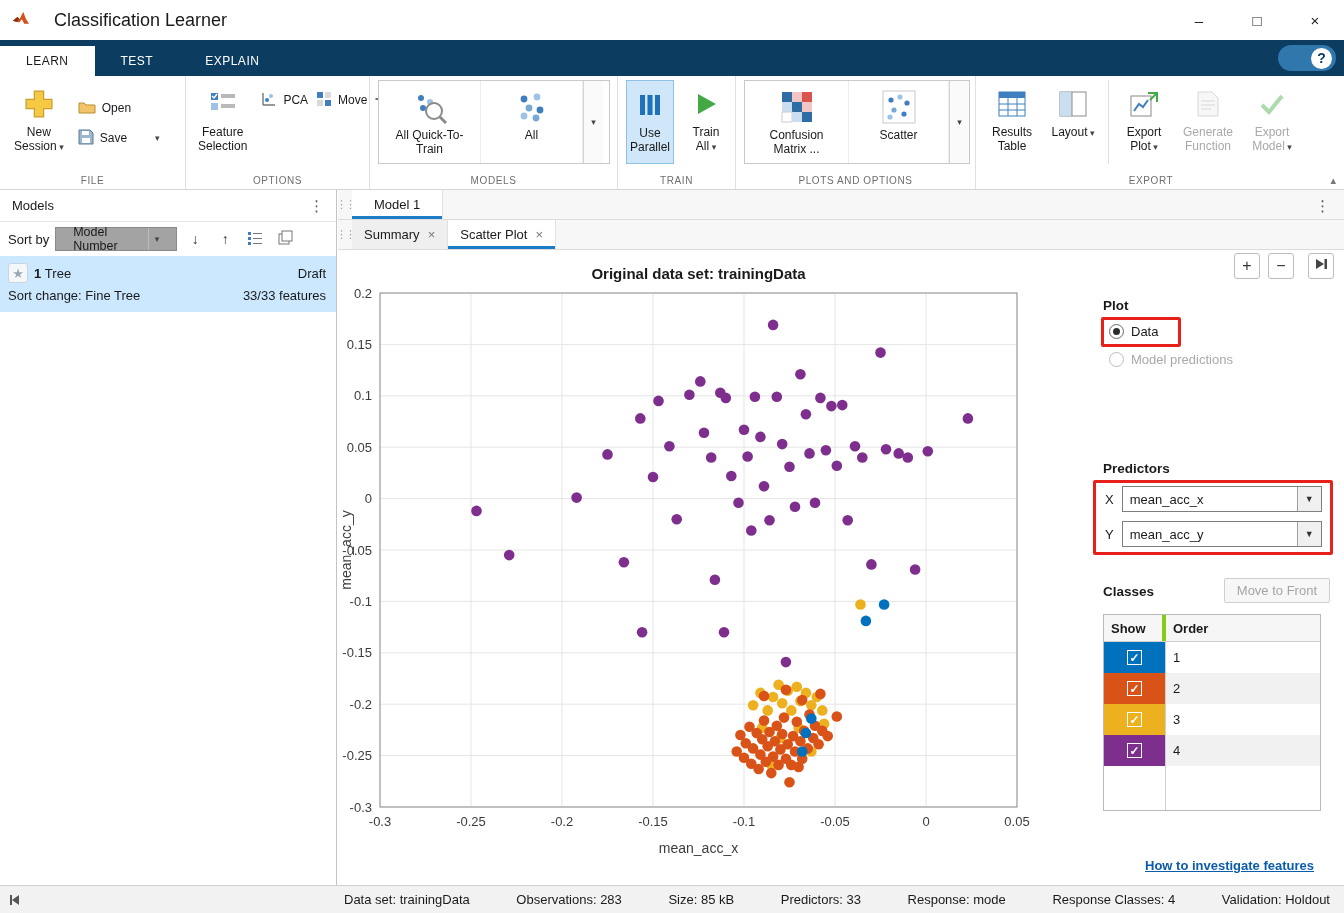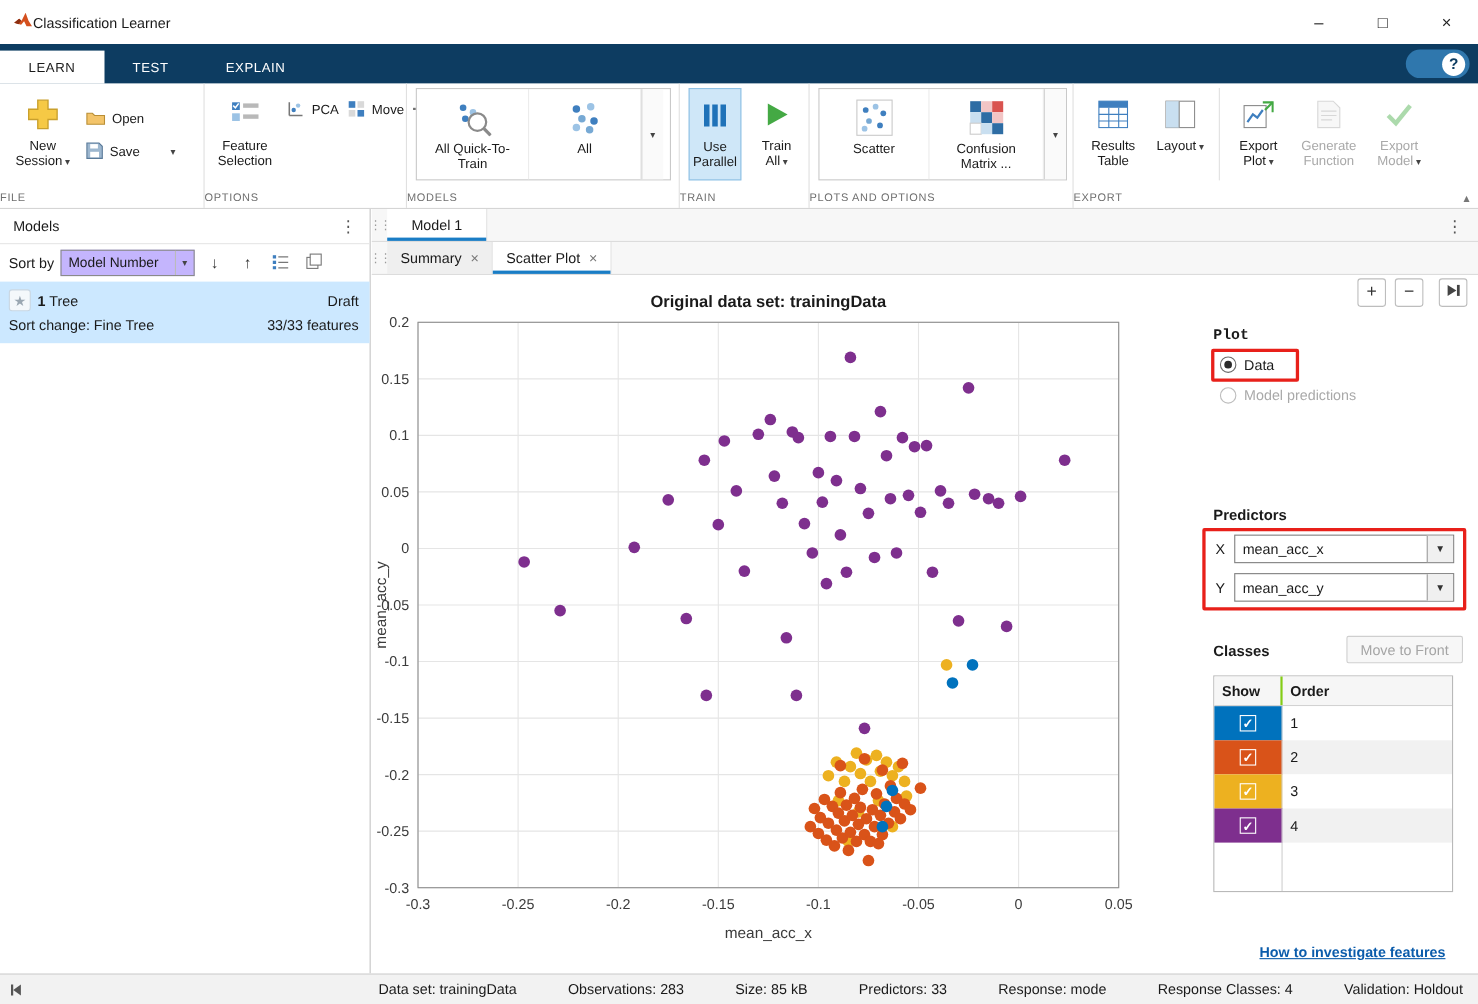--- a/index.html
+++ b/index.html
@@ -4,41 +4,41 @@
 <style>
   * { margin:0; padding:0; box-sizing:border-box; }
   html,body { width:1344px; height:913px; overflow:hidden; background:#fff;
     font-family:"Liberation Sans", sans-serif; color:#1a1a1a; }
   body { position:relative; }
   .ml { white-space:pre-line; text-align:center; }
 
   
   .titlebar { position:absolute; left:0; top:0; width:1344px; height:40px; background:#fff;
     display:flex; align-items:center; padding-left:12px; }
-  .titlebar .title { font-size:13px; margin-left:0; }
+  .titlebar .title { font-size:18px; margin-left:24px; }
   .win-controls { position:absolute; right:0; top:0; height:40px; display:flex; }
   .win-btn { width:58px; height:40px; display:flex; align-items:center; justify-content:center;
     font-size:15px; color:#222; }
 
   
   .tabstrip { position:absolute; left:0; top:40px; width:1344px; height:36px; background:#0d3c61;
     display:flex; align-items:flex-end; }
   .rtab { height:30px; padding:0 26px; display:flex; align-items:center; color:#fff;
     font-size:12px; letter-spacing:.5px; }
   .rtab.active { background:#ffffff; color:#1a1a1a; }
   .help-btn { position:absolute; right:8px; top:5px; width:58px; height:26px; background:#2f77ad;
     border-radius:14px; display:flex; align-items:center; justify-content:flex-end; padding-right:4px; }
   .help-circle { width:21px; height:21px; border-radius:50%; background:#fff; color:#0d3c61;
     font-weight:bold; font-size:14px; display:flex; align-items:center; justify-content:center; }
 
   
   .ribbon { position:absolute; left:0; top:76px; width:1344px; height:114px; background:#fff;
     border-bottom:1px solid #d5d5d5; display:flex; }
   .rsection { position:relative; height:100%; border-right:1px solid #e0e0e0; flex:none; }
-  .rsection-label { position:absolute; bottom:3px; left:0; right:0; text-align:left;
+  .rsection-label { position:absolute; bottom:3px; left:0; right:0; text-align:center;
     font-size:10px; color:#6e6e6e; letter-spacing:.6px;margin-top:28px; }
   .rbody { position:absolute; left:0; top:4px; right:0; bottom:20px; display:flex; align-items:flex-start; }
   .big-btn { display:flex; flex-direction:column; align-items:center; padding-top:6px;
     font-size:12px; line-height:1.2; }
   .big-btn .icn { height:36px; display:flex; align-items:center; justify-content:center; margin-bottom:3px; }
   .small-btn { display:flex; align-items:center; gap:6px; font-size:12px; height:24px; }
   .caret { font-size:9px; color:#444; }
   .disabled { color:#a9a9a9; }
   .disabled svg { opacity:.45; }
   .gallery { border:1px solid #c9c9c9; background:#fff; height:84px; display:flex; }
@@ -50,22 +50,22 @@
   .toggle-on { background:#cfe7f8; border:1px solid #8fc1e4; }
   .ribbon-collapse { position:absolute; right:8px; bottom:2px; font-size:11px; color:#777; }
 
   
   .left-panel { position:absolute; left:0; top:190px; width:337px; height:695px; background:#fff;
     border-right:1px solid #c4c4c4; }
   .panel-header { height:32px; display:flex; align-items:center; padding:0 12px;
     font-size:13px; border-bottom:1px solid #e6e6e6; justify-content:space-between; }
   .kebab { color:#555; font-size:15px; }
   .sort-row { height:34px; display:flex; align-items:center; padding:0 8px; gap:6px; font-size:13px; }
-  .select { border:1px solid #8a8a8a; background:#c4b5fd; height:24px; display:flex; align-items:center;
-    padding:0 6px; font-size:12.5px; gap:8px; }
+  .select { border:1px solid #8a8a8a; background:#a3a3a3; height:24px; display:flex; align-items:center;
+    padding:0 17px; font-size:12.5px; gap:8px; }
   .select .sel-arrow { font-size:9px; color:#444; border-left:1px solid #bbb; padding-left:6px; height:100%;
     display:flex; align-items:center; }
   .tool-sq { width:24px; height:24px; border:1px solid transparent; display:flex; align-items:center;
     justify-content:center; font-size:14px; color:#333; }
   .model-card { background:#cce8ff; padding:5px 10px 7px 8px; font-size:13px; }
   .mc-row { display:flex; align-items:center; justify-content:space-between; height:24px; }
   .star-box { width:20px; height:20px; border:1px solid #c9d6e2; border-radius:3px; background:#f4f8fb;
     color:#9aa7b2; font-size:13px; display:flex; align-items:center; justify-content:center; margin-right:6px; }
 
   
@@ -109,21 +109,21 @@
   .combo { width:200px; height:26px; border:1px solid #7f7f7f; background:#fff; display:flex;
     align-items:center; }
   .combo .val { flex:1; padding:0 7px; font-size:13px; }
   .combo .cbtn { width:24px; height:100%; border-left:1px solid #9f9f9f; background:#f0f0f0;
     display:flex; align-items:center; justify-content:center; font-size:9px; color:#333; }
   .mtf-btn { position:absolute; right:14px; height:25px; padding:0 12px; border:1px solid #cfcfcf;
     background:#f7f7f7; color:#a5a5a5; font-size:13px; display:flex; align-items:center; border-radius:2px; }
   .classes-table { position:absolute; left:8px; width:218px; border:1px solid #b9b9b9; background:#fff; }
   .ct-header { display:flex; height:27px; background:#f6f6f6; border-bottom:1px solid #cfcfcf;
     font-weight:bold; font-size:13px; }
-  .ct-h1 { width:62px; padding-left:7px; display:flex; align-items:center; border-right:2px solid #84cc16; }
+  .ct-h1 { width:62px; padding-left:7px; display:flex; align-items:center; border-right:4px solid #84cc16; }
   .ct-h2 { flex:1; padding-left:7px; display:flex; align-items:center; }
   .ct-row { display:flex; height:31px; }
   .ct-row.alt .ct-order { background:#f1f1f1; }
   .ct-show { width:62px; display:flex; align-items:center; justify-content:center;
     border-right:1px solid #cfcfcf; }
   .cbox { width:15px; height:15px; border:1px solid #fff; color:#fff; font-size:12px; font-weight:bold;
     display:flex; align-items:center; justify-content:center; }
   .ct-order { flex:1; display:flex; align-items:center; padding-left:7px; background:#fff; }
   .ct-filler { height:44px; display:flex; }
   .ct-filler .l { width:62px; border-right:1px solid #cfcfcf; }
@@ -316,50 +316,50 @@
         <span class="ml"><span>Train
 All</span><span class="caret"> ▾</span></span>
       </div>
     </div>
     <div class="rsection-label">TRAIN</div>
   </div>
 
   <div class="rsection" style="width:240px;">
     <div class="rbody" style="padding-left:8px;">
       <div class="gallery" style="width:226px;">
-        <div class="gallery-item" style="width:100px;">
-          <span class="icn">
-            <svg width="34" height="34">
-                <rect x="1" y="1" width="32" height="32" fill="none" stroke="#c9c9c9"></rect>
-                <circle cx="9" cy="10" r="2.6" fill="#3f7fbf"></circle>
-                <circle cx="18" cy="7" r="2.6" fill="#9cc3e5"></circle>
-                <circle cx="25" cy="13" r="2.6" fill="#3f7fbf"></circle>
-                <circle cx="12" cy="20" r="2.6" fill="#77a9d4"></circle>
-                <circle cx="22" cy="24" r="2.6" fill="#3f7fbf"></circle>
-                <circle cx="8" cy="27" r="2.6" fill="#9cc3e5"></circle>
-              </svg>
-          </span>
-          <span class="ml">Scatter</span>
-        </div>
         <div class="gallery-item" style="width:104px;">
           <span class="icn">
             <svg width="34" height="34">
                 <rect x="2" y="2" width="10" height="10" fill="#2e6da4"></rect>
                 <rect x="12" y="2" width="10" height="10" fill="#f2c5c5"></rect>
                 <rect x="22" y="2" width="10" height="10" fill="#d9534f"></rect>
                 <rect x="2" y="12" width="10" height="10" fill="#c9dff0"></rect>
                 <rect x="12" y="12" width="10" height="10" fill="#2e6da4"></rect>
                 <rect x="22" y="12" width="10" height="10" fill="#f2c5c5"></rect>
                 <rect x="2" y="22" width="10" height="10" fill="#fff" stroke="#ccc"></rect>
                 <rect x="12" y="22" width="10" height="10" fill="#c9dff0"></rect>
                 <rect x="22" y="22" width="10" height="10" fill="#2e6da4"></rect>
               </svg>
           </span>
           <span class="ml">Confusion
 Matrix ...</span>
+        </div>
+        <div class="gallery-item" style="width:100px;">
+          <span class="icn">
+            <svg width="34" height="34">
+                <rect x="1" y="1" width="32" height="32" fill="none" stroke="#c9c9c9"></rect>
+                <circle cx="9" cy="10" r="2.6" fill="#3f7fbf"></circle>
+                <circle cx="18" cy="7" r="2.6" fill="#9cc3e5"></circle>
+                <circle cx="25" cy="13" r="2.6" fill="#3f7fbf"></circle>
+                <circle cx="12" cy="20" r="2.6" fill="#77a9d4"></circle>
+                <circle cx="22" cy="24" r="2.6" fill="#3f7fbf"></circle>
+                <circle cx="8" cy="27" r="2.6" fill="#9cc3e5"></circle>
+              </svg>
+          </span>
+          <span class="ml">Scatter</span>
         </div>
         <div class="gallery-arrow">▾</div>
       </div>
     </div>
     <div class="rsection-label">PLOTS AND OPTIONS</div>
   </div>
 
   <div class="rsection" style="width:350px; border-right:none;">
     <div class="rbody" style="padding-left:10px; gap:10px;">
       <div class="big-btn" style="width:52px;">
@@ -675,21 +675,21 @@
         <div class="zbtn" style="margin-left:6px;">
           <span>
             <svg width="14" height="14">
                 <path d="M2 2 L10 7 L2 12 Z" fill="#444"></path>
                 <rect x="10.5" y="2" width="2.5" height="10" fill="#444"></rect>
               </svg>
           </span>
         </div>
       </div>
 
-      <div class="cp-heading" style="position:absolute; left:8px; top:48px;font-family:Liberation Mono, monospace;">Plot</div>
+      <div class="cp-heading" style="position:absolute; left:8px; top:48px;">Plot</div>
 
       <div class="radio-row" style="left:14px; top:74px;">
         <span class="radio sel"></span>
         <span>Data</span>
       </div>
       <div class="radio-row disabled" style="left:14px; top:102px;">
         <span class="radio dis"></span>
         <span>Model predictions</span>
       </div>
 

